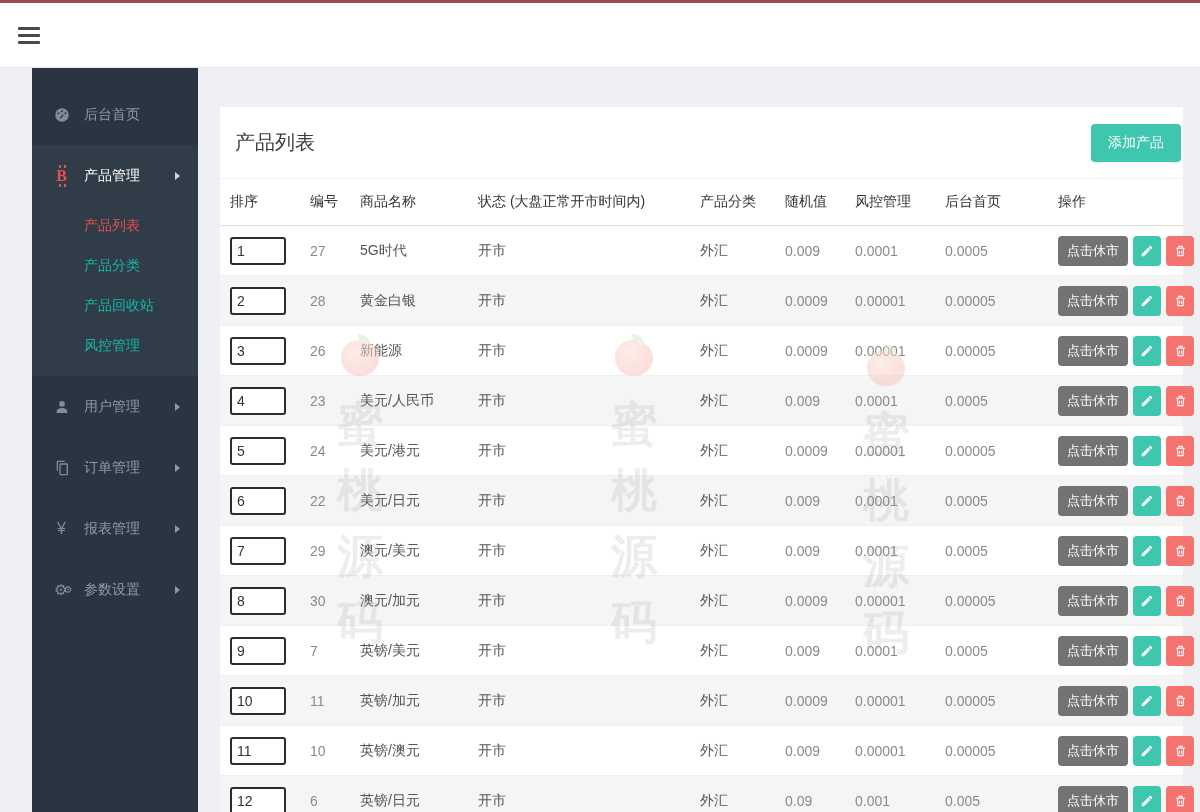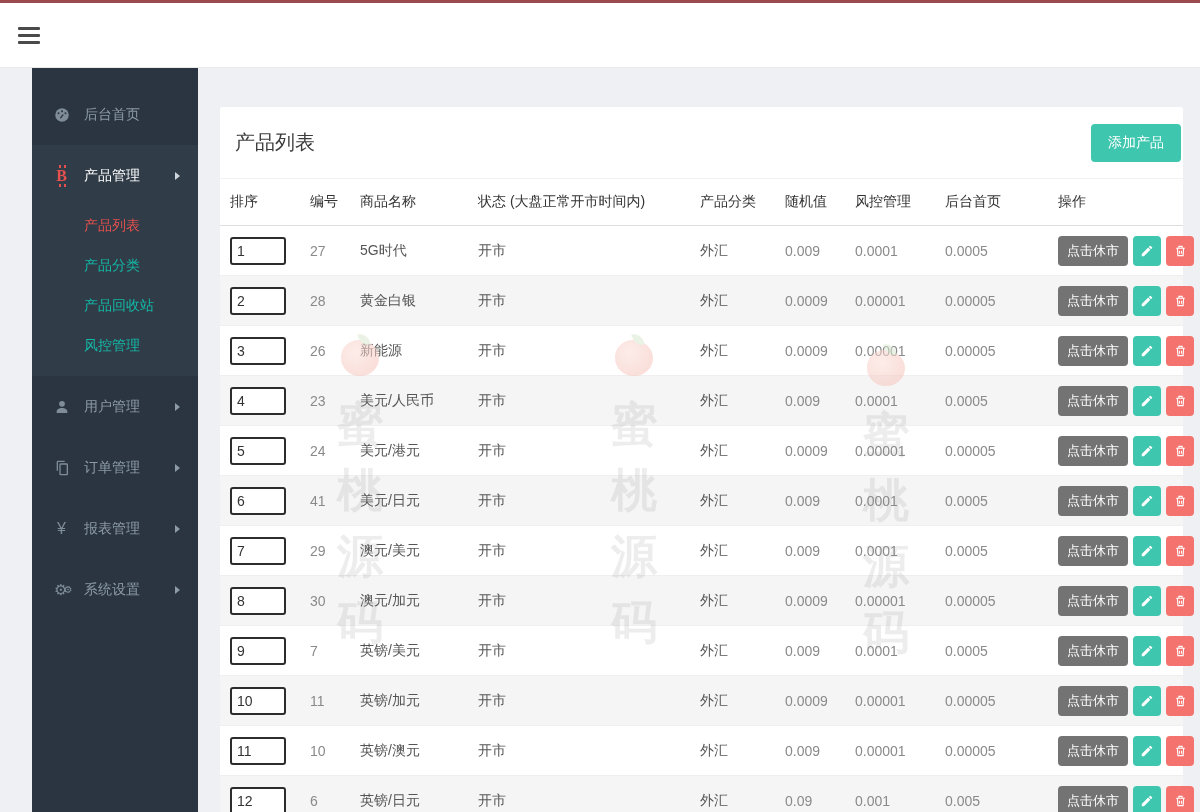--- a/index.html
+++ b/index.html
@@ -159,21 +159,21 @@
       <span>报表管理</span>
       <span class="caret"></span>
     </li>
 
 
     <li class="nav-item">
       <span class="ico gears">
           <span>⚙</span>
           <span style="font-size:10px;">⚙</span>
         </span>
-      <span>系统设置</span>
+      <span>参数设置</span>
       <span class="caret"></span>
     </li>
 
   </ul>
 </aside>
 
 <main class="content">
   <div class="card">
     <div class="card-top">
       <span class="page-title">产品列表</span>
@@ -357,21 +357,21 @@
                     </svg>
           </span>
         </button>
       </div>
     </td>
   </tr>
           <tr>
     <td>
       <input class="sort-input" type="text" value="6" style="">
     </td>
-    <td class="idnum">41</td>
+    <td class="idnum">22</td>
     <td>美元/日元</td>
     <td>开市</td>
     <td>外汇</td>
     <td class="num">0.009</td>
     <td class="num">0.0001</td>
     <td class="num">0.0005</td>
     <td>
       <div class="actions">
         <button class="btn-close">点击休市</button>
         <button class="btn-icon btn-edit">

